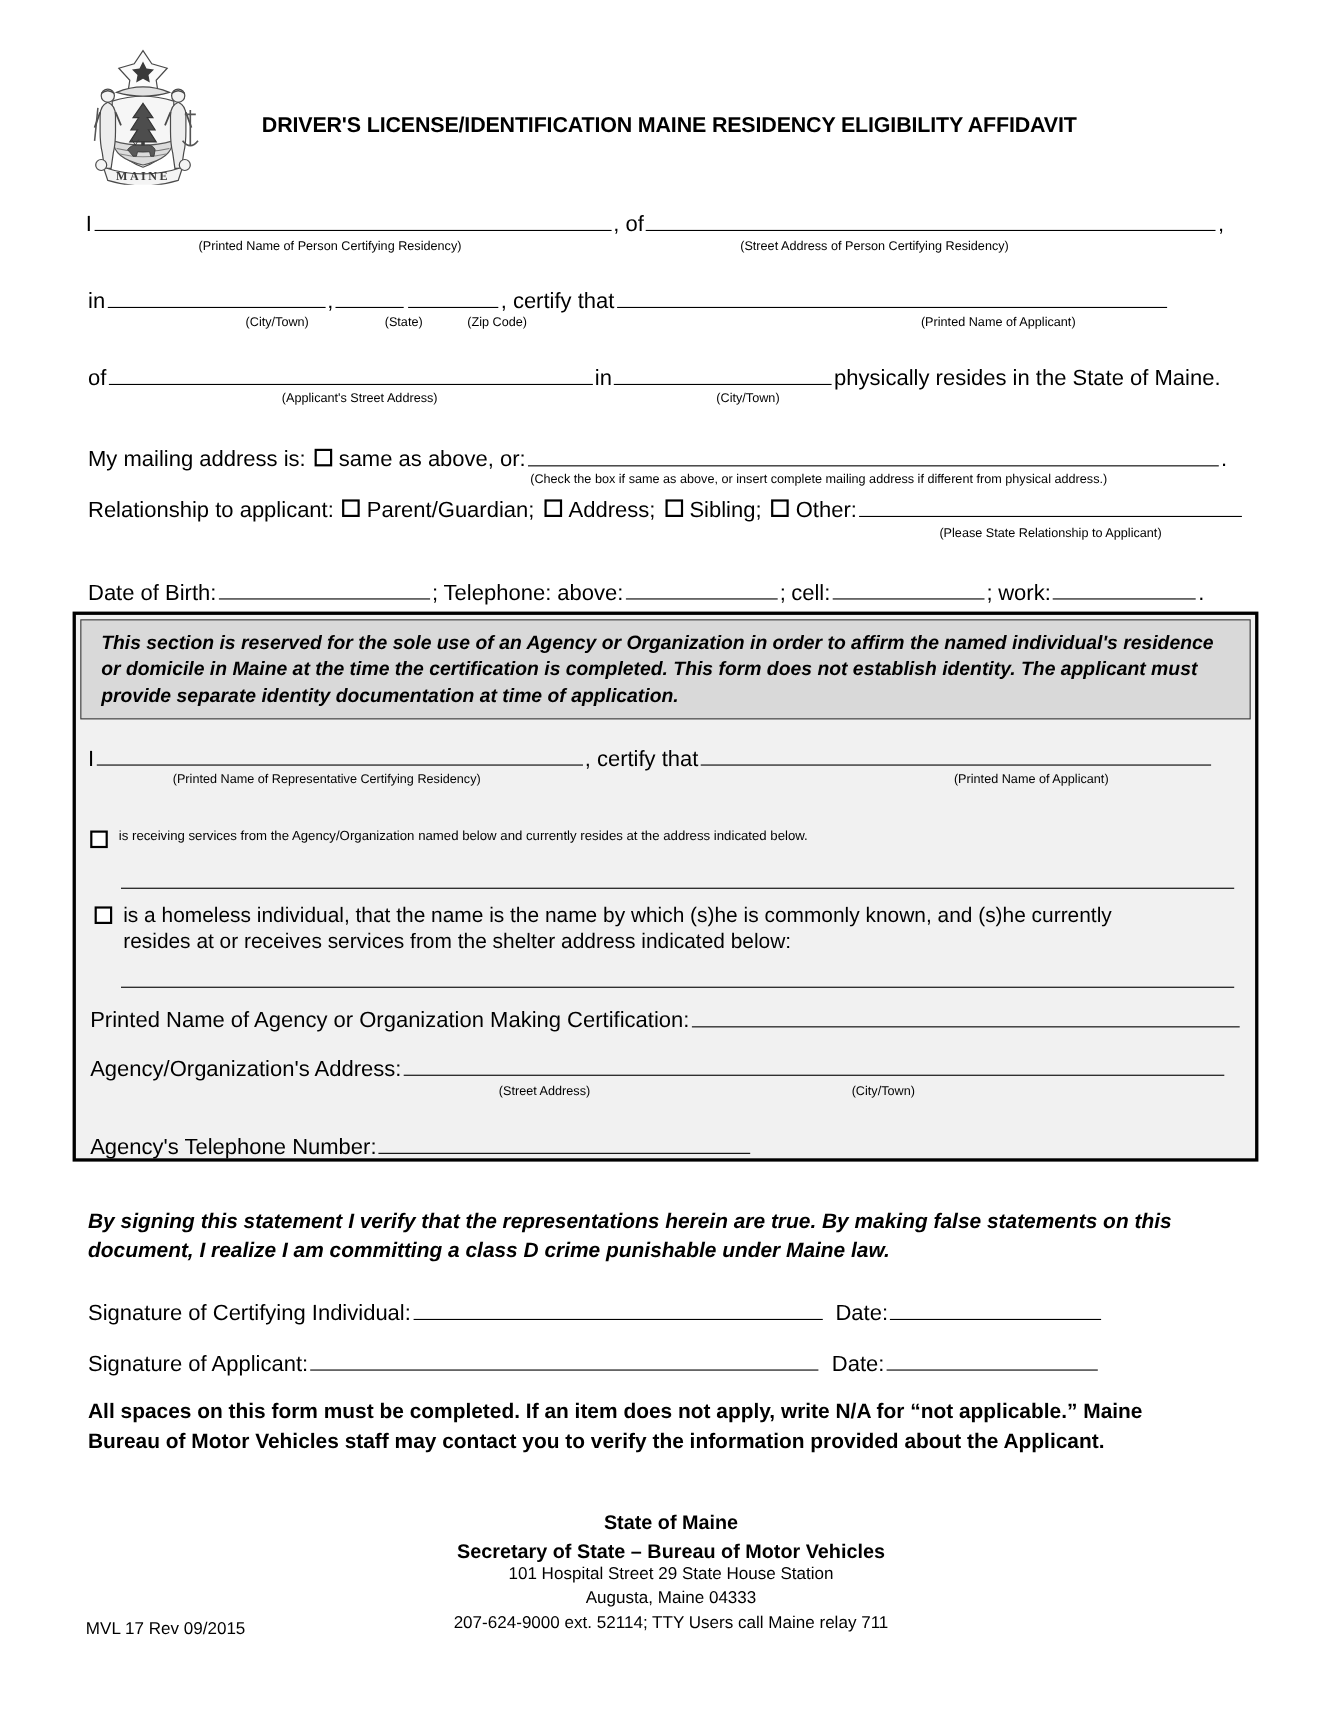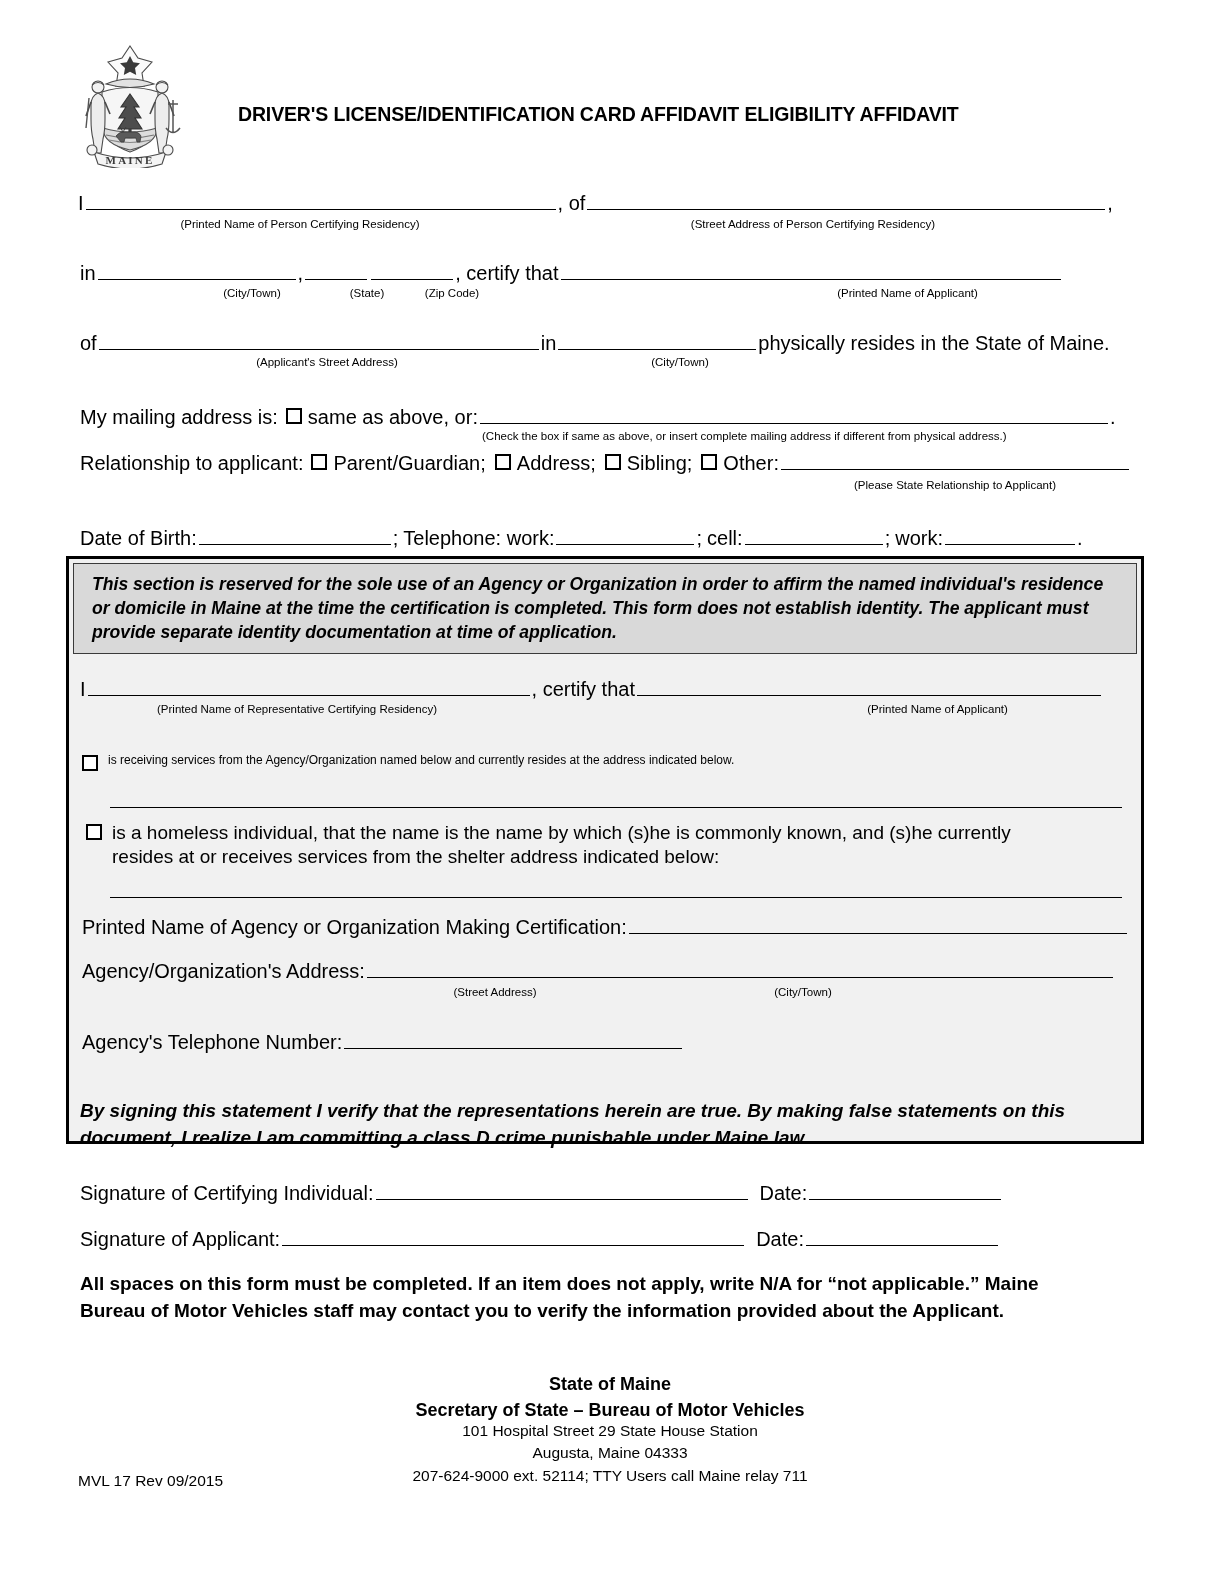--- a/index.html
+++ b/index.html
@@ -82,21 +82,21 @@
     vertical-align: -2px;
     flex: none;
   }
 
   
   .agency-box {
     position: absolute;
     left: 66px;
     top: 556px;
     width: 1078px;
-    height: 588px;
+    height: 500px;
     border: 3px solid #000;
     box-sizing: border-box;
     background: #f1f1f1;
   }
   .agency-head {
     position: absolute;
     left: 4px;
     top: 4px;
     width: 1064px;
     height: 91px;
@@ -183,32 +183,32 @@
 
           <path d="M97 60 v32 M92 64 h10 M90 88 q7 9 14 0" stroke="#555" stroke-width="1.5"></path>
 
           <path d="M18 112 q36 12 72 0 l-4 12 q-32 10 -64 0 Z" fill="#f4f4f4" stroke="#4a4a4a"></path>
           <circle cx="16" cy="110" r="5" fill="#f4f4f4"></circle>
           <circle cx="92" cy="110" r="5" fill="#f4f4f4"></circle>
         </g>
         <text x="54" y="124" font-family="'Liberation Serif', serif" font-size="11" font-weight="bold" fill="#3a3a3a" text-anchor="middle" letter-spacing="2.2">MAINE</text>
       </svg>
     </div>
-    <div class="doc-title">DRIVER'S LICENSE/IDENTIFICATION CARD AFFIDAVIT ELIGIBILITY AFFIDAVIT</div>
+    <div class="doc-title">DRIVER'S LICENSE/IDENTIFICATION MAINE RESIDENCY ELIGIBILITY AFFIDAVIT</div>
   </div>
 
   <div class="row txt" style="left:78px; top:192px;">
     <span>I</span>
     <span class="blank" style="width:470px;"></span>
     <span>, of</span>
     <span class="blank" style="width:518px;"></span>
     <span>,</span>
   </div>
   <div class="cap" style="left:155px; top:219px; width:290px;">(Printed Name of Person Certifying Residency)</div>
-  <div class="cap" style="left:655px; top:219px; width:280px;text-align:right;">(Street Address of Person Certifying Residency)</div>
+  <div class="cap" style="left:655px; top:219px; width:280px;">(Street Address of Person Certifying Residency)</div>
 
   <div class="row txt" style="left:80px; top:262px;">
     <span>in</span>
     <span class="blank" style="width:198px;"></span>
     <span>,</span>
     <span class="blank" style="width:62px;"></span>
     <span class="blank" style="width:82px;"></span>
     <span>, certify that</span>
     <span class="blank" style="width:500px;"></span>
   </div>
@@ -258,21 +258,21 @@
     <span>Other:</span>
     <span class="blank" style="width:348px;"></span>
   </div>
   <div class="cap" style="left:780px; top:480px; width:350px;">(Please State Relationship to Applicant)</div>
 
   <div class="row txt" style="left:80px; top:503px;margin-top:24px;">
     <span>Date of Birth:</span>
     <span class="blank" style="width:192px;"></span>
     <span>;</span>
     <span style="display:inline-block;width:5px;"></span>
-    <span>Telephone: work:</span>
+    <span>Telephone: above:</span>
     <span class="blank" style="width:138px;"></span>
     <span>;</span>
     <span style="display:inline-block;width:5px;"></span>
     <span>cell:</span>
     <span class="blank" style="width:138px;"></span>
     <span>;</span>
     <span style="display:inline-block;width:5px;"></span>
     <span>work:</span>
     <span class="blank" style="width:130px;"></span>
     <span>.</span>

